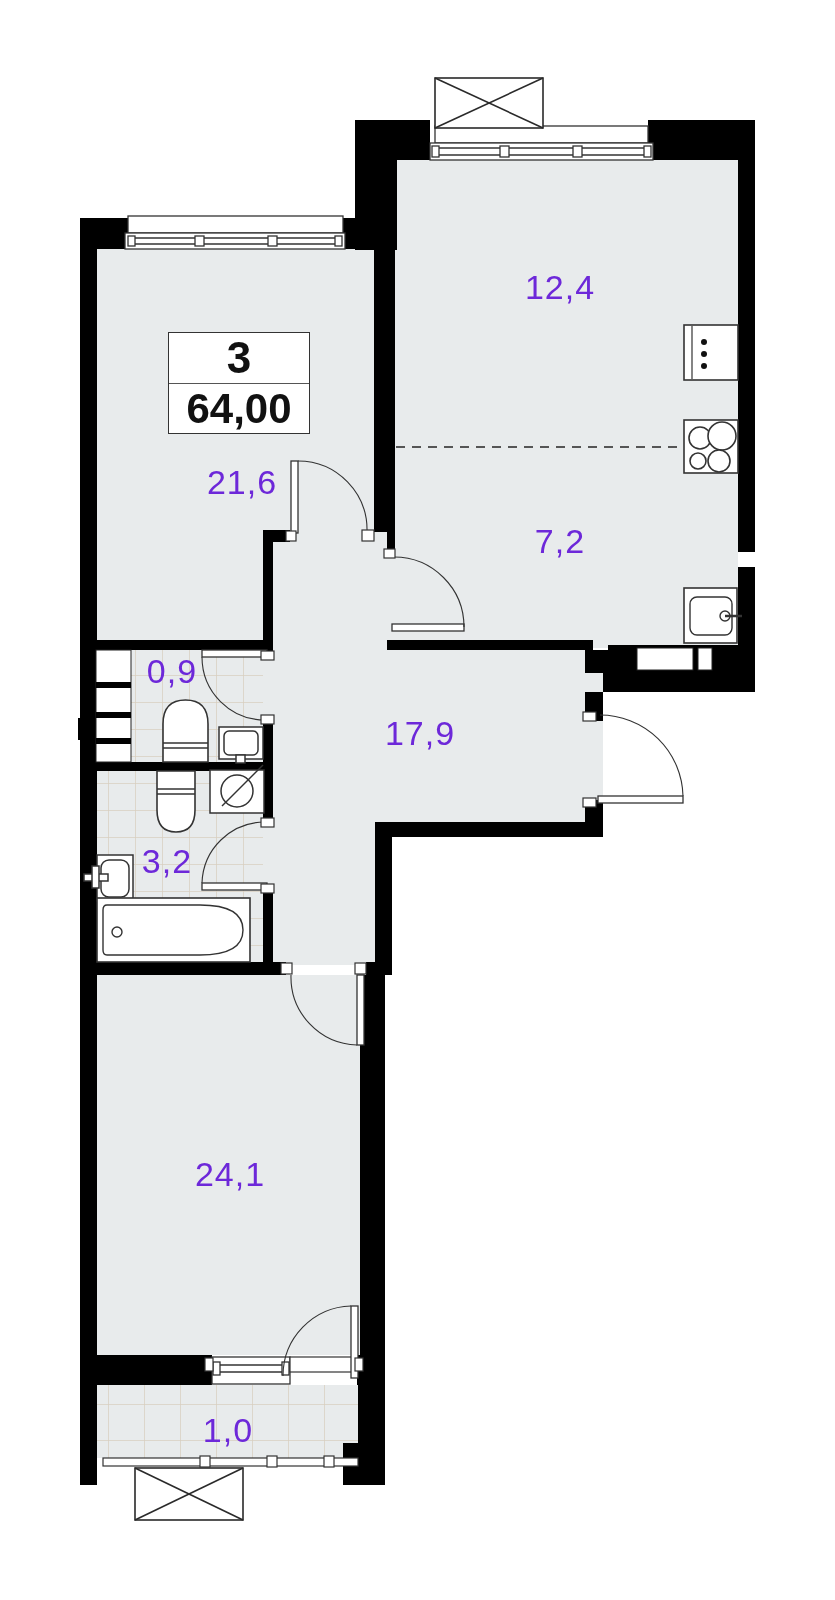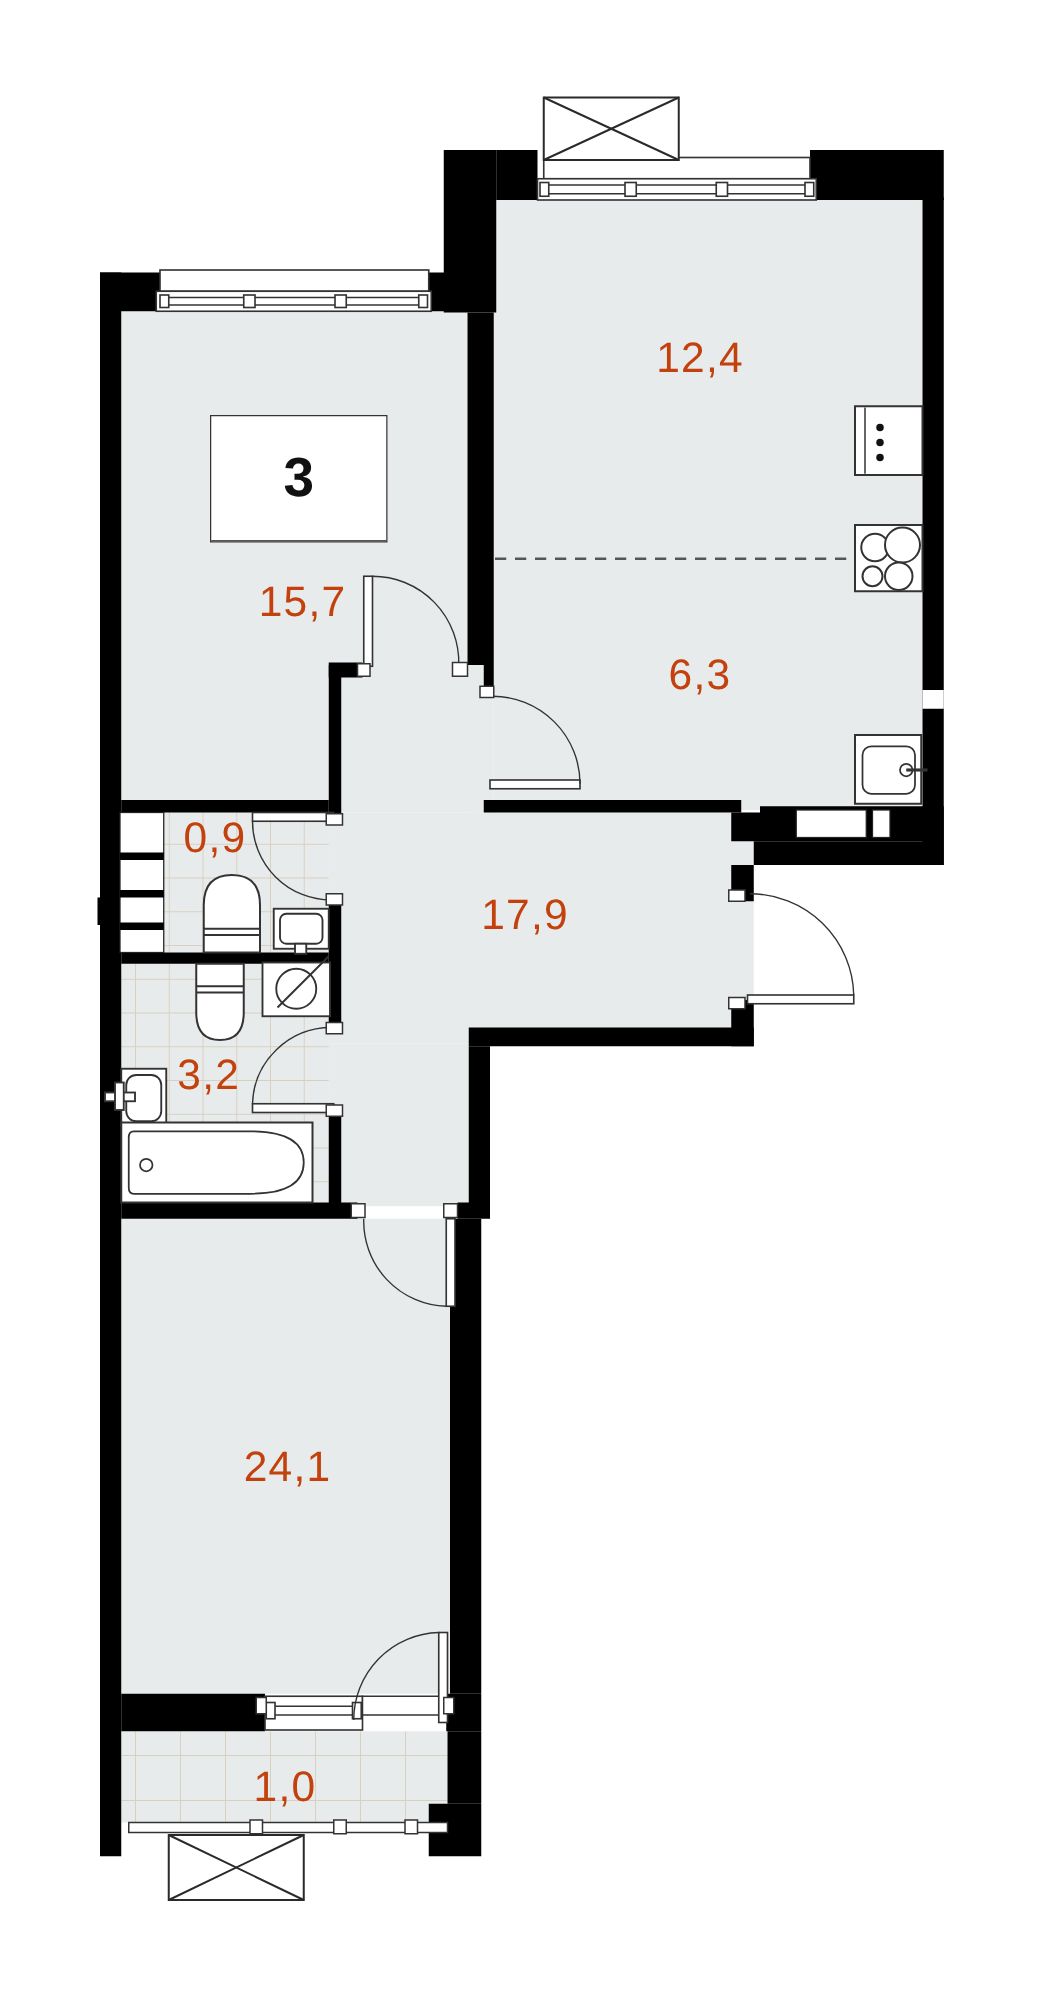--- a/index.html
+++ b/index.html
@@ -3,21 +3,21 @@
 <meta charset="utf-8">
 <style>
   html,body{margin:0;padding:0;background:#ffffff;}
   #stage{
     position:relative;width:835px;height:1600px;background:#ffffff;
     font-family:"Liberation Sans",sans-serif;overflow:hidden;
   }
   #plan-svg{position:absolute;left:0;top:0;}
   .room-label{
     position:absolute;transform:translate(-50%,-50%);
-    font-size:34px;color:#c2410c;letter-spacing:1px;white-space:nowrap;
+    font-size:34px;color:#6d28d9;letter-spacing:1px;white-space:nowrap;
   }
   .title-box{
     position:absolute;left:168px;top:332px;width:142px;height:102px;
     background:#ffffff;border:1.5px solid #333;box-sizing:border-box;
     display:flex;flex-direction:column;
   }
   .title-box .cell{
     flex:1;display:flex;align-items:center;justify-content:center;
     color:#111;font-weight:600;
   }
@@ -272,24 +272,25 @@
     <rect x="583" y="798" width="13" height="9"></rect>
     <rect x="281" y="963" width="11" height="11"></rect>
     <rect x="355" y="963" width="11" height="11"></rect>
     <rect x="205" y="1358" width="8" height="13"></rect>
     <rect x="355" y="1358" width="8" height="13"></rect>
   </g>
 </svg>
 
 <div class="title-box">
   <div class="cell rooms">3</div>
+  <div class="cell area">64,00</div>
 </div>
 
 <div class="room-label" style="left:560px;top:287px">12,4</div>
-<div class="room-label" style="left:560px;top:541px">6,3</div>
-<div class="room-label" style="left:242px;top:482px">15,7</div>
+<div class="room-label" style="left:560px;top:541px">7,2</div>
+<div class="room-label" style="left:242px;top:482px">21,6</div>
 <div class="room-label" style="left:172px;top:671px">0,9</div>
 <div class="room-label" style="left:167px;top:861px">3,2</div>
 <div class="room-label" style="left:420px;top:733px">17,9</div>
 <div class="room-label" style="left:230px;top:1174px">24,1</div>
 <div class="room-label" style="left:228px;top:1430px">1,0</div>
 
 </div>
 
 </body></html>

